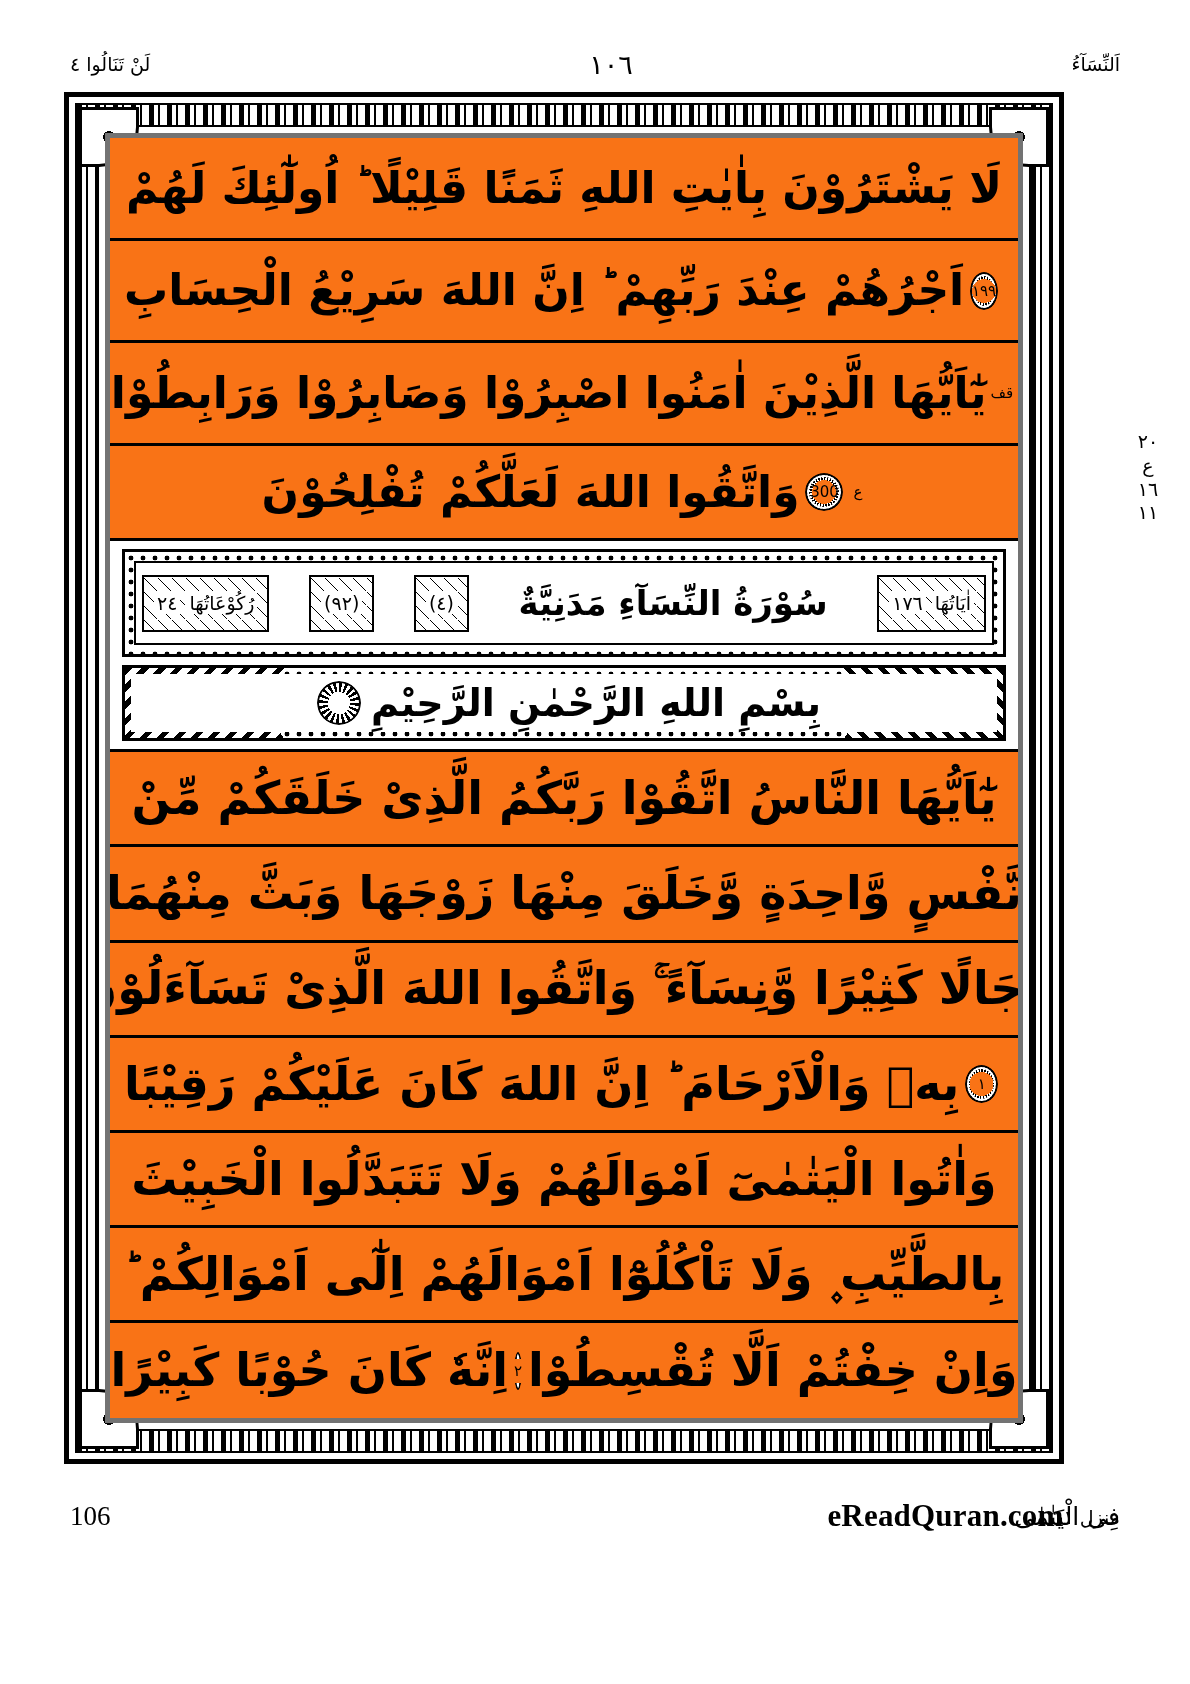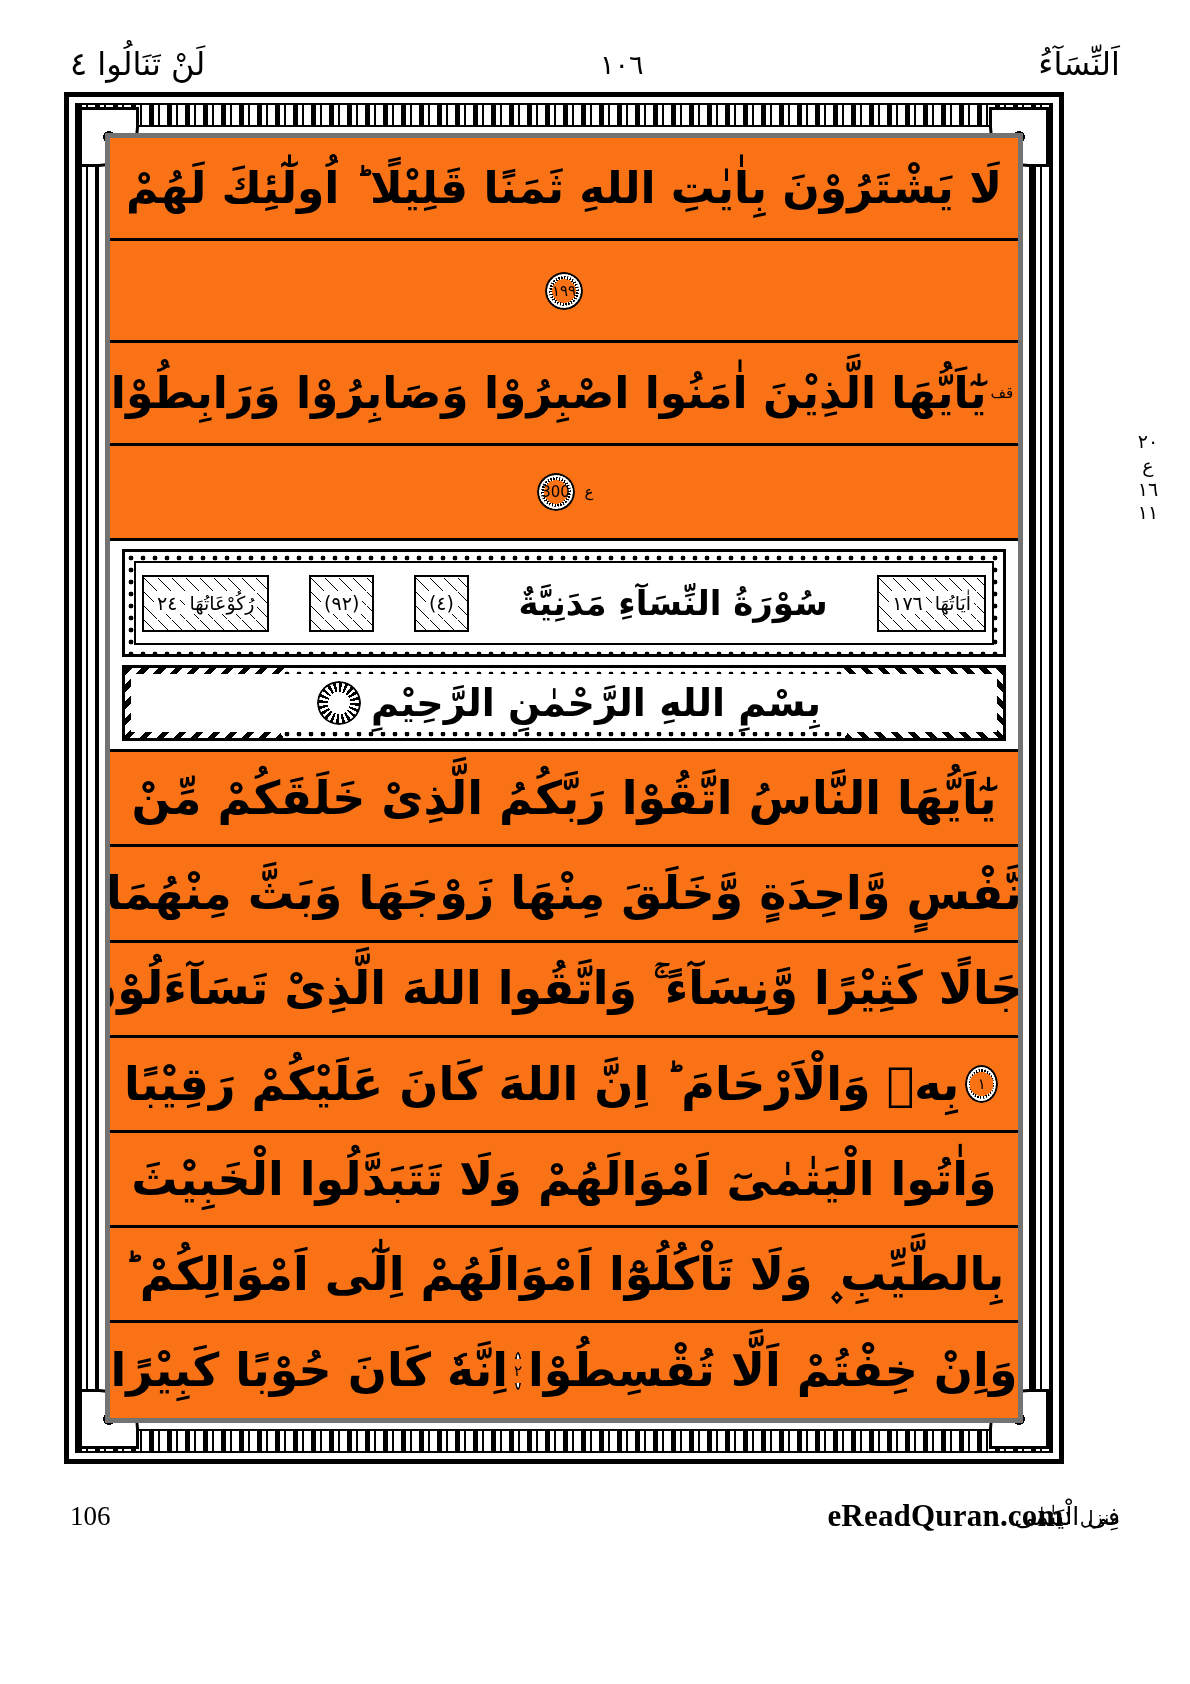--- a/index.html
+++ b/index.html
@@ -29,21 +29,21 @@
     left: 70px;
     right: 70px;
     height: 48px;
     display: flex;
     align-items: center;
     justify-content: space-between;
     direction: rtl;
   }
   .header-item {
     font-family: "DejaVu Sans", sans-serif;
-    font-size: 32px;
+    font-size: 19px;
     line-height: 1;
     white-space: nowrap;
   }
   .header-center {
     font-size: 27px;
     letter-spacing: 1px;
   }
 
   
   .frame-outer {
@@ -355,30 +355,32 @@
 
     <div class="frame-inner">
       <div class="lines">
 
         <div class="line" style="height:108px">
           <span class="arabic">لَا يَشْتَرُوْنَ بِاٰيٰتِ اللهِ ثَمَنًا قَلِيْلًا ؕ اُولٰٓئِكَ لَهُمْ</span>
         </div>
 
         <div class="line" style="height:108px">
           <span class="ayah-num"><span>١٩٩</span></span>
+          <span class="arabic">اَجْرُهُمْ عِنْدَ رَبِّهِمْ ؕ اِنَّ اللهَ سَرِيْعُ الْحِسَابِ</span>
         </div>
 
         <div class="line" style="height:108px">
           <span class="tiny-mark">قف</span>
           <span class="arabic">يٰٓاَيُّهَا الَّذِيْنَ اٰمَنُوا اصْبِرُوْا وَصَابِرُوْا وَرَابِطُوْا</span>
         </div>
 
         <div class="line" style="height:100px">
           <span class="tiny-mark">ع</span>
           <span class="ayah-num"><span>300</span></span>
+          <span class="arabic">وَاتَّقُوا اللهَ لَعَلَّكُمْ تُفْلِحُوْنَ</span>
         </div>
 
         <div class="surah-block">
           <div class="surah-title-bar">
             <div class="surah-title-inner">
               <div class="meta-cell">
                 <span class="lbl">اٰيَاتُهَا</span>
                 <span class="val">١٧٦</span>
               </div>
               <div class="surah-name">سُوْرَةُ النِّسَآءِ مَدَنِيَّةٌ</div>

